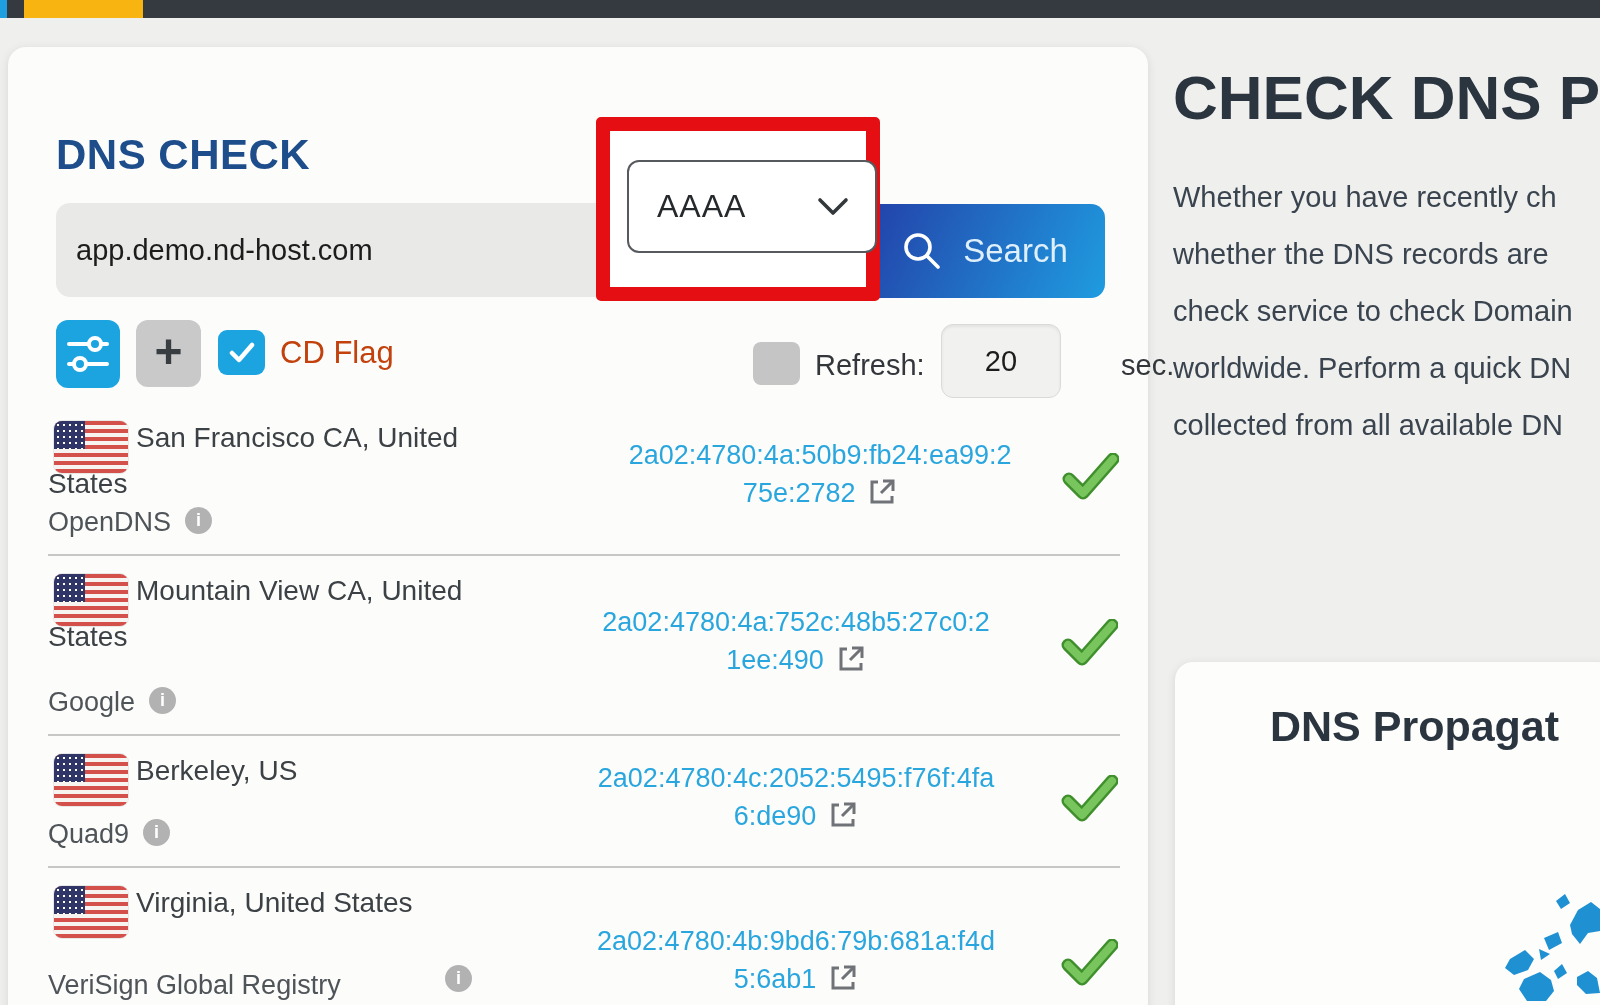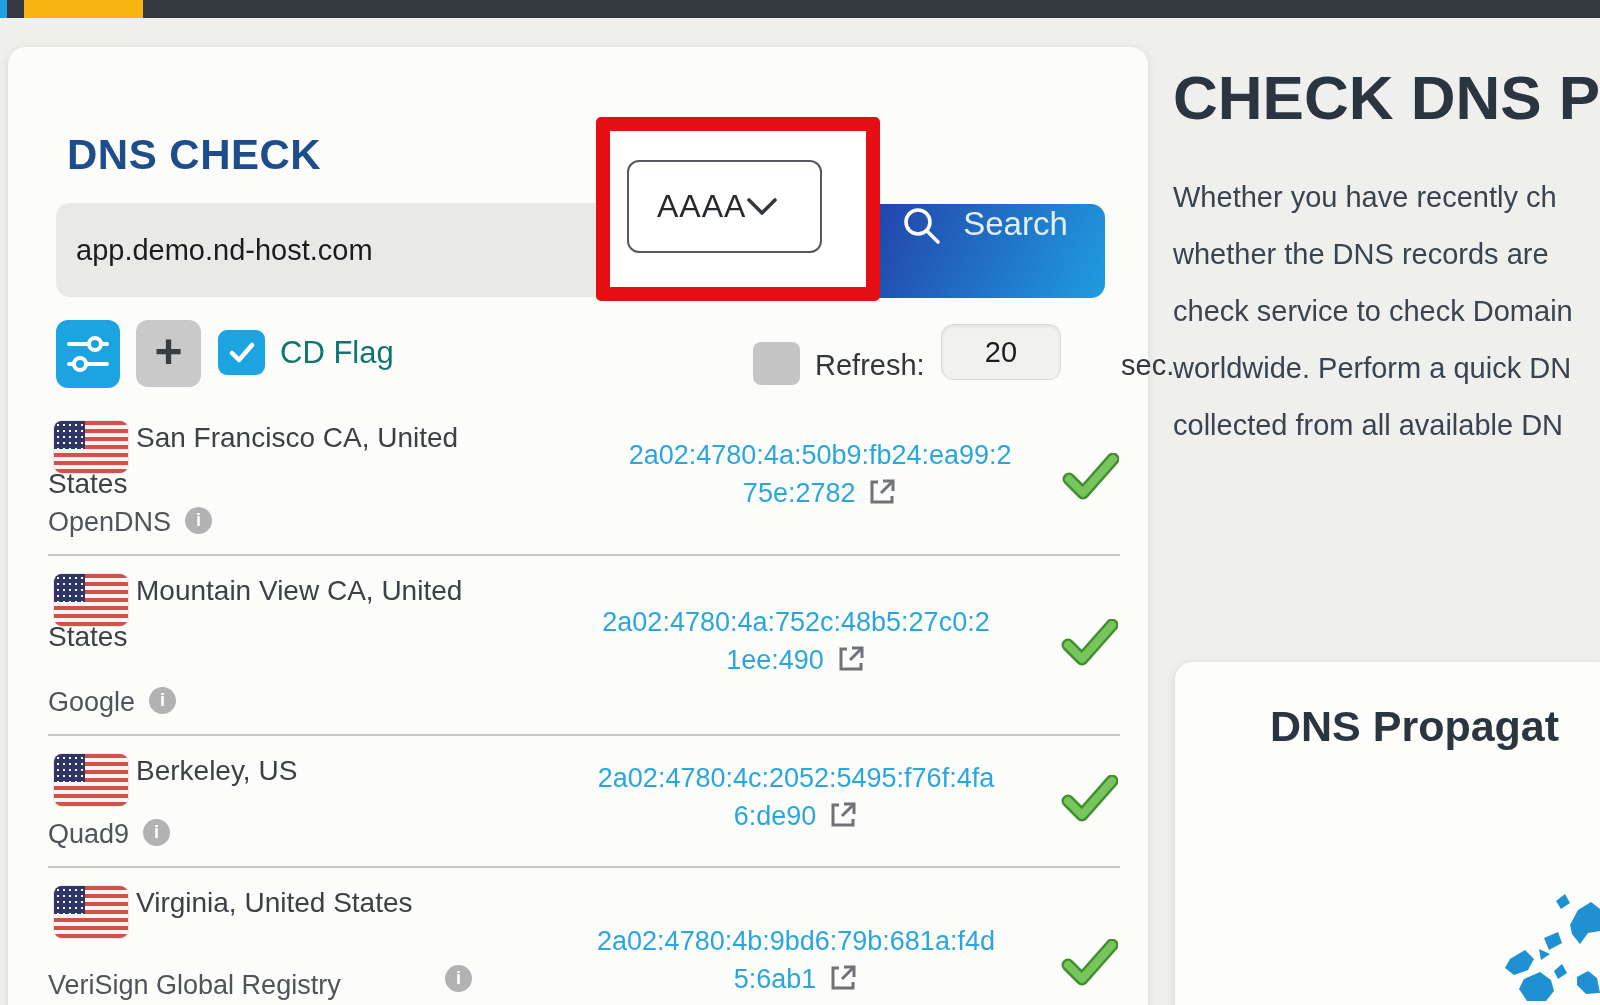--- a/index.html
+++ b/index.html
@@ -7,51 +7,51 @@
   .viewport{position:relative;width:1600px;height:1005px;overflow:hidden;background:#efefee;}
 
   
   .topbar{position:absolute;left:0;top:0;width:1600px;height:18px;background:#343a40;}
   .topbar .sliver{position:absolute;left:0;top:0;width:7px;height:18px;background:#1e9fe0;}
   .topbar .yellow{position:absolute;left:24px;top:0;width:119px;height:18px;background:#f8b511;}
 
   
   .main-card{position:absolute;left:8px;top:47px;width:1140px;height:1030px;background:#fcfcfb;
              border-radius:18px;box-shadow:0 2px 10px rgba(0,0,0,.10);}
-  .card-title{position:absolute;left:48px;top:84px;font-size:42px;font-weight:700;color:#1e4d8c;letter-spacing:.5px;margin-left:11px;}
+  .card-title{position:absolute;left:48px;top:84px;font-size:42px;font-weight:700;color:#1e4d8c;letter-spacing:.5px;}
 
   .domain-input{position:absolute;left:48px;top:156px;width:809px;height:94px;background:#e9e9e7;
                 border:none;outline:none;border-radius:14px;font-family:"Liberation Sans",sans-serif;
                 font-size:29px;color:#1c1c1c;padding:0 0 0 20px;box-sizing:border-box;}
 
   .search-btn{position:absolute;left:856px;top:157px;width:241px;height:94px;border:none;cursor:pointer;
               border-radius:2px 14px 14px 2px;background:linear-gradient(115deg,#2340a8 0%,#1f9ce0 100%);
-              display:flex;justify-content:center;gap:20px;z-index:2;}
+              display:flex;align-items:center;justify-content:center;gap:20px;z-index:2;}
   .search-btn .label{font-size:33px;color:#dff0fb;font-weight:400;}
 
   
   .red-box{position:absolute;left:596px;top:117px;width:284px;height:184px;background:#ffffff;
            border:14px solid #e50f13;border-radius:5px;box-sizing:border-box;z-index:5;}
-  .type-select{position:absolute;left:17px;top:29px;width:195px;height:93px;background:#fff;
+  .type-select{position:absolute;left:17px;top:29px;width:250px;height:93px;background:#fff;
                border:2px solid #565a5e;border-radius:12px;box-sizing:border-box;cursor:pointer;
-               display:flex;align-items:center;padding:0 26px 0 28px;}
+               display:flex;align-items:center;justify-content:space-between;padding:0 26px 0 28px;}
   .type-select .value{font-size:32px;color:#26292c;letter-spacing:1px;}
 
   
   .icon-btn{position:absolute;border:none;border-radius:12px;cursor:pointer;display:flex;align-items:center;justify-content:center;}
   .slider-btn{left:48px;top:273px;width:64px;height:68px;background:#1ba4e0;}
   .plus-btn{left:128px;top:273px;width:65px;height:67px;background:#c9c9c9;}
   .plus-glyph{font-size:48px;font-weight:700;color:#383d41;line-height:1;margin-top:-4px;}
   .cd-checkbox{position:absolute;left:210px;top:283px;width:47px;height:45px;background:#1ba4e0;border-radius:9px;
                display:flex;align-items:center;justify-content:center;cursor:pointer;}
-  .cd-label{position:absolute;left:272px;top:288px;font-size:31px;color:#0f766e;}
+  .cd-label{position:absolute;left:272px;top:288px;font-size:31px;color:#c2410c;}
 
   .refresh-checkbox{position:absolute;left:745px;top:295px;width:47px;height:43px;background:#c5c5c5;border-radius:8px;cursor:pointer;}
   .refresh-label{position:absolute;left:807px;top:302px;font-size:29px;color:#33373b;}
-  .refresh-input{position:absolute;left:933px;top:277px;width:120px;height:56px;background:#f1f1ef;
+  .refresh-input{position:absolute;left:933px;top:277px;width:120px;height:74px;background:#f1f1ef;
                  border:1px solid #dadad8;border-radius:12px;text-align:center;font-family:"Liberation Sans",sans-serif;
                  font-size:29px;color:#1c1c1c;box-sizing:border-box;box-shadow:inset 0 2px 3px rgba(0,0,0,.06);outline:none;}
   .refresh-unit{position:absolute;left:1065px;top:302px;font-size:29px;color:#33373b;margin-left:48px;}
 
   
   .results{position:absolute;left:40px;top:356px;width:1072px;}
   .result-row{position:relative;display:flex;border-bottom:2px solid #c7c7c5;box-sizing:border-box;
               padding:12px 0 16px 0;}
   .result-row:nth-child(1){min-height:130px;gap:46px;}
   .result-row:nth-child(2){min-height:180px;}

